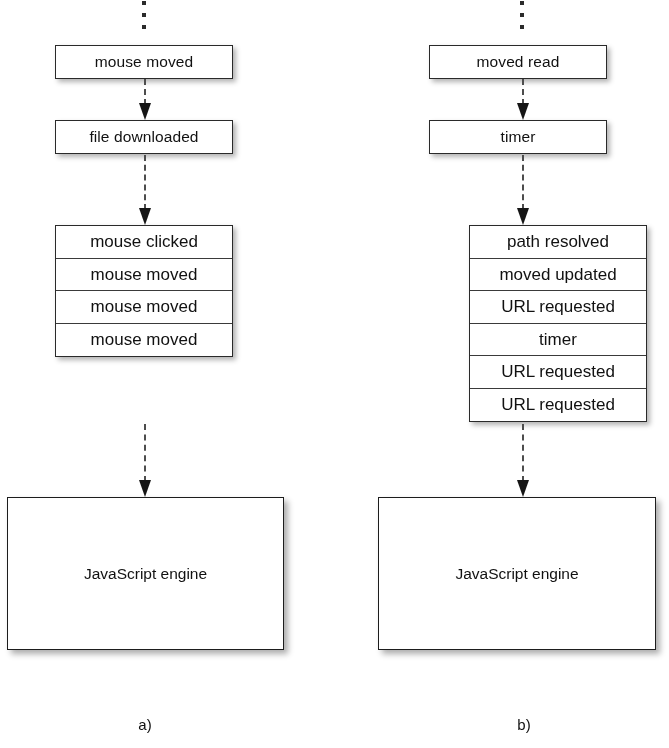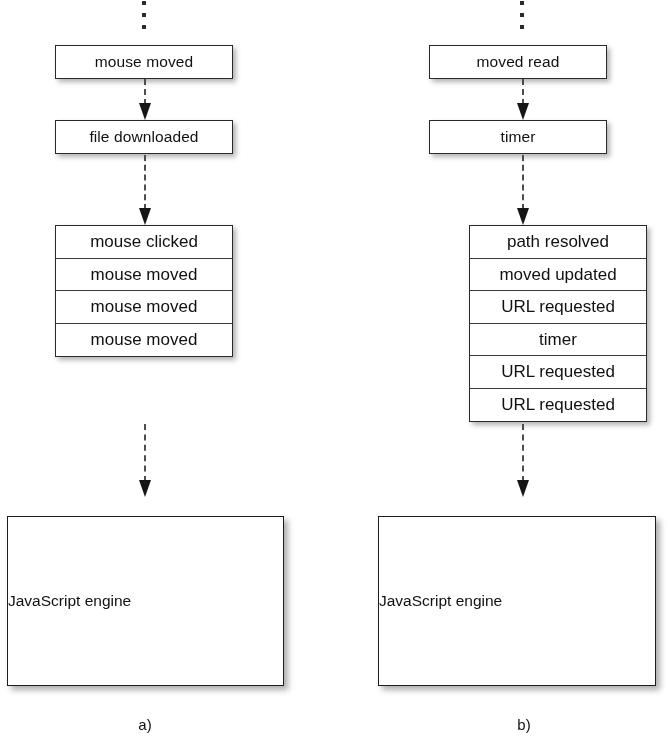--- a/index.html
+++ b/index.html
@@ -100,30 +100,30 @@
     font-size: 17px;
     line-height: 1;
     color: #111111;
     white-space: nowrap;
   }
 
   
   .engine {
     position: absolute;
     left: 7px;
-    top: 516px;
+    top: 497px;
     width: 277px;
-    height: 170px;
+    height: 153px;
     box-sizing: border-box;
     background: #ffffff;
     border: 1.8px solid #1d1d1d;
     box-shadow: 4px 4px 6px rgba(0,0,0,0.32);
     display: flex;
     align-items: center;
-    justify-content: flex-start;
+    justify-content: center;
   }
   .engine .lbl {
     font-size: 15.5px;
     line-height: 1;
     color: #111111;
     white-space: nowrap;
   }
 
   
   .conn {

